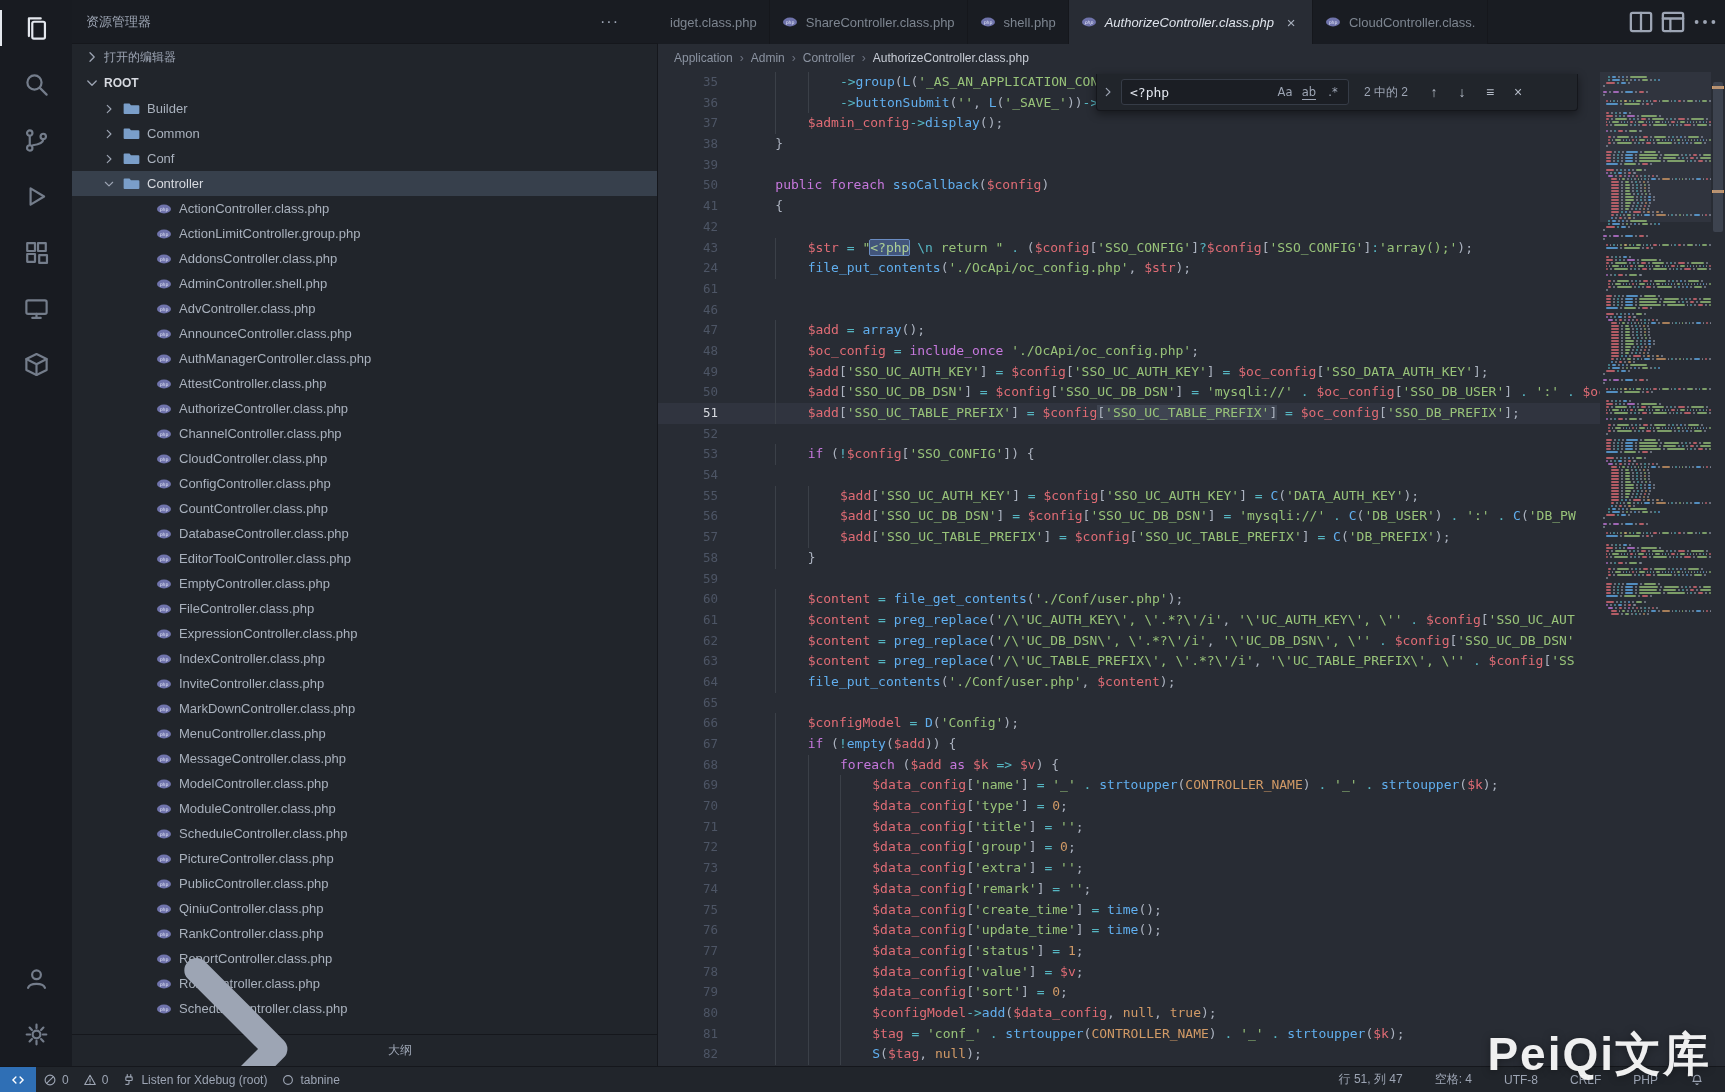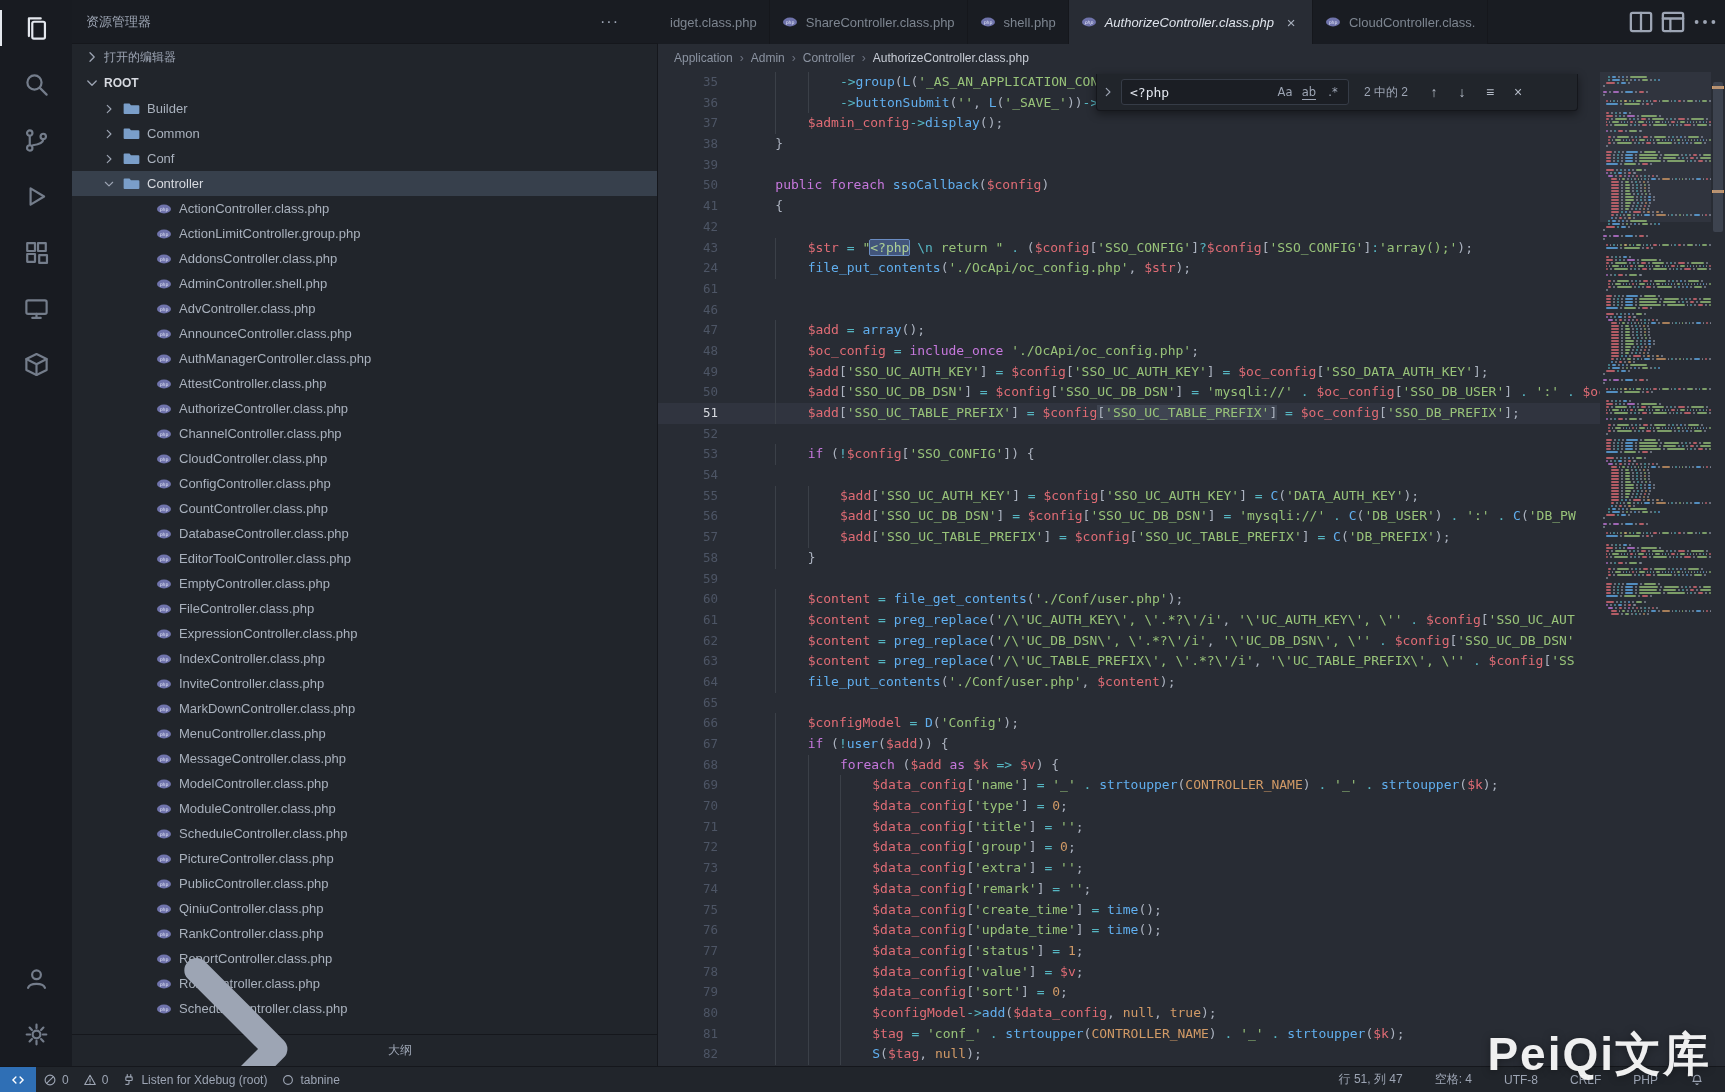--- a/index.html
+++ b/index.html
@@ -659,21 +659,21 @@
         <div class="row"><span class="ln">57</span><span class="lc"><span class="ig">    </span><span class="ig g">    </span><span class="ig g">    </span><span class="t-v">$add</span><span class="t-p">[</span><span class="t-s">'SSO_UC_TABLE_PREFIX'</span><span class="t-p">] </span><span class="t-o">=</span><span class="t-p"> </span><span class="t-v">$config</span><span class="t-p">[</span><span class="t-s">'SSO_UC_TABLE_PREFIX'</span><span class="t-p">] </span><span class="t-o">=</span><span class="t-p"> </span><span class="t-f">C</span><span class="t-p">(</span><span class="t-s">'DB_PREFIX'</span><span class="t-p">);</span></span></div>
         <div class="row"><span class="ln">58</span><span class="lc"><span class="ig">    </span><span class="ig g">    </span><span class="t-p">}</span></span></div>
         <div class="row"><span class="ln">59</span><span class="lc"></span></div>
         <div class="row"><span class="ln">60</span><span class="lc"><span class="ig">    </span><span class="ig g">    </span><span class="t-v">$content</span><span class="t-p"> </span><span class="t-o">=</span><span class="t-p"> </span><span class="t-f">file_get_contents</span><span class="t-p">(</span><span class="t-s">'./Conf/user.php'</span><span class="t-p">);</span></span></div>
         <div class="row"><span class="ln">61</span><span class="lc"><span class="ig">    </span><span class="ig g">    </span><span class="t-v">$content</span><span class="t-p"> </span><span class="t-o">=</span><span class="t-p"> </span><span class="t-f">preg_replace</span><span class="t-p">(</span><span class="t-s">'/\'UC_AUTH_KEY\', \'.*?\'/i'</span><span class="t-p">, </span><span class="t-s">'\'UC_AUTH_KEY\', \''</span><span class="t-p"> </span><span class="t-o">.</span><span class="t-p"> </span><span class="t-v">$config</span><span class="t-p">[</span><span class="t-s">'SSO_UC_AUT</span></span></div>
         <div class="row"><span class="ln">62</span><span class="lc"><span class="ig">    </span><span class="ig g">    </span><span class="t-v">$content</span><span class="t-p"> </span><span class="t-o">=</span><span class="t-p"> </span><span class="t-f">preg_replace</span><span class="t-p">(</span><span class="t-s">'/\'UC_DB_DSN\', \'.*?\'/i'</span><span class="t-p">, </span><span class="t-s">'\'UC_DB_DSN\', \''</span><span class="t-p"> </span><span class="t-o">.</span><span class="t-p"> </span><span class="t-v">$config</span><span class="t-p">[</span><span class="t-s">'SSO_UC_DB_DSN'</span></span></div>
         <div class="row"><span class="ln">63</span><span class="lc"><span class="ig">    </span><span class="ig g">    </span><span class="t-v">$content</span><span class="t-p"> </span><span class="t-o">=</span><span class="t-p"> </span><span class="t-f">preg_replace</span><span class="t-p">(</span><span class="t-s">'/\'UC_TABLE_PREFIX\', \'.*?\'/i'</span><span class="t-p">, </span><span class="t-s">'\'UC_TABLE_PREFIX\', \''</span><span class="t-p"> </span><span class="t-o">.</span><span class="t-p"> </span><span class="t-v">$config</span><span class="t-p">[</span><span class="t-s">'SS</span></span></div>
         <div class="row"><span class="ln">64</span><span class="lc"><span class="ig">    </span><span class="ig g">    </span><span class="t-f">file_put_contents</span><span class="t-p">(</span><span class="t-s">'./Conf/user.php'</span><span class="t-p">, </span><span class="t-v">$content</span><span class="t-p">);</span></span></div>
         <div class="row"><span class="ln">65</span><span class="lc"></span></div>
         <div class="row"><span class="ln">66</span><span class="lc"><span class="ig">    </span><span class="ig g">    </span><span class="t-v">$configModel</span><span class="t-p"> </span><span class="t-o">=</span><span class="t-p"> </span><span class="t-f">D</span><span class="t-p">(</span><span class="t-s">'Config'</span><span class="t-p">);</span></span></div>
-        <div class="row"><span class="ln">67</span><span class="lc"><span class="ig">    </span><span class="ig g">    </span><span class="t-k">if</span><span class="t-p"> (</span><span class="t-o">!</span><span class="t-f">user</span><span class="t-p">(</span><span class="t-v">$add</span><span class="t-p">)) {</span></span></div>
+        <div class="row"><span class="ln">67</span><span class="lc"><span class="ig">    </span><span class="ig g">    </span><span class="t-k">if</span><span class="t-p"> (</span><span class="t-o">!</span><span class="t-f">empty</span><span class="t-p">(</span><span class="t-v">$add</span><span class="t-p">)) {</span></span></div>
         <div class="row"><span class="ln">68</span><span class="lc"><span class="ig">    </span><span class="ig g">    </span><span class="ig g">    </span><span class="t-k">foreach</span><span class="t-p"> (</span><span class="t-v">$add</span><span class="t-p"> </span><span class="t-k">as</span><span class="t-p"> </span><span class="t-v">$k</span><span class="t-p"> </span><span class="t-o">=&gt;</span><span class="t-p"> </span><span class="t-v">$v</span><span class="t-p">) {</span></span></div>
         <div class="row"><span class="ln">69</span><span class="lc"><span class="ig">    </span><span class="ig g">    </span><span class="ig g">    </span><span class="ig g">    </span><span class="t-v">$data_config</span><span class="t-p">[</span><span class="t-s">'name'</span><span class="t-p">] </span><span class="t-o">=</span><span class="t-p"> </span><span class="t-s">'_'</span><span class="t-p"> </span><span class="t-o">.</span><span class="t-p"> </span><span class="t-f">strtoupper</span><span class="t-p">(</span><span class="t-n">CONTROLLER_NAME</span><span class="t-p">) </span><span class="t-o">.</span><span class="t-p"> </span><span class="t-s">'_'</span><span class="t-p"> </span><span class="t-o">.</span><span class="t-p"> </span><span class="t-f">strtoupper</span><span class="t-p">(</span><span class="t-v">$k</span><span class="t-p">);</span></span></div>
         <div class="row"><span class="ln">70</span><span class="lc"><span class="ig">    </span><span class="ig g">    </span><span class="ig g">    </span><span class="ig g">    </span><span class="t-v">$data_config</span><span class="t-p">[</span><span class="t-s">'type'</span><span class="t-p">] </span><span class="t-o">=</span><span class="t-p"> </span><span class="t-n">0</span><span class="t-p">;</span></span></div>
         <div class="row"><span class="ln">71</span><span class="lc"><span class="ig">    </span><span class="ig g">    </span><span class="ig g">    </span><span class="ig g">    </span><span class="t-v">$data_config</span><span class="t-p">[</span><span class="t-s">'title'</span><span class="t-p">] </span><span class="t-o">=</span><span class="t-p"> </span><span class="t-s">''</span><span class="t-p">;</span></span></div>
         <div class="row"><span class="ln">72</span><span class="lc"><span class="ig">    </span><span class="ig g">    </span><span class="ig g">    </span><span class="ig g">    </span><span class="t-v">$data_config</span><span class="t-p">[</span><span class="t-s">'group'</span><span class="t-p">] </span><span class="t-o">=</span><span class="t-p"> </span><span class="t-n">0</span><span class="t-p">;</span></span></div>
         <div class="row"><span class="ln">73</span><span class="lc"><span class="ig">    </span><span class="ig g">    </span><span class="ig g">    </span><span class="ig g">    </span><span class="t-v">$data_config</span><span class="t-p">[</span><span class="t-s">'extra'</span><span class="t-p">] </span><span class="t-o">=</span><span class="t-p"> </span><span class="t-s">''</span><span class="t-p">;</span></span></div>
         <div class="row"><span class="ln">74</span><span class="lc"><span class="ig">    </span><span class="ig g">    </span><span class="ig g">    </span><span class="ig g">    </span><span class="t-v">$data_config</span><span class="t-p">[</span><span class="t-s">'remark'</span><span class="t-p">] </span><span class="t-o">=</span><span class="t-p"> </span><span class="t-s">''</span><span class="t-p">;</span></span></div>
         <div class="row"><span class="ln">75</span><span class="lc"><span class="ig">    </span><span class="ig g">    </span><span class="ig g">    </span><span class="ig g">    </span><span class="t-v">$data_config</span><span class="t-p">[</span><span class="t-s">'create_time'</span><span class="t-p">] </span><span class="t-o">=</span><span class="t-p"> </span><span class="t-f">time</span><span class="t-p">();</span></span></div>
         <div class="row"><span class="ln">76</span><span class="lc"><span class="ig">    </span><span class="ig g">    </span><span class="ig g">    </span><span class="ig g">    </span><span class="t-v">$data_config</span><span class="t-p">[</span><span class="t-s">'update_time'</span><span class="t-p">] </span><span class="t-o">=</span><span class="t-p"> </span><span class="t-f">time</span><span class="t-p">();</span></span></div>
         <div class="row"><span class="ln">77</span><span class="lc"><span class="ig">    </span><span class="ig g">    </span><span class="ig g">    </span><span class="ig g">    </span><span class="t-v">$data_config</span><span class="t-p">[</span><span class="t-s">'status'</span><span class="t-p">] </span><span class="t-o">=</span><span class="t-p"> </span><span class="t-n">1</span><span class="t-p">;</span></span></div>

